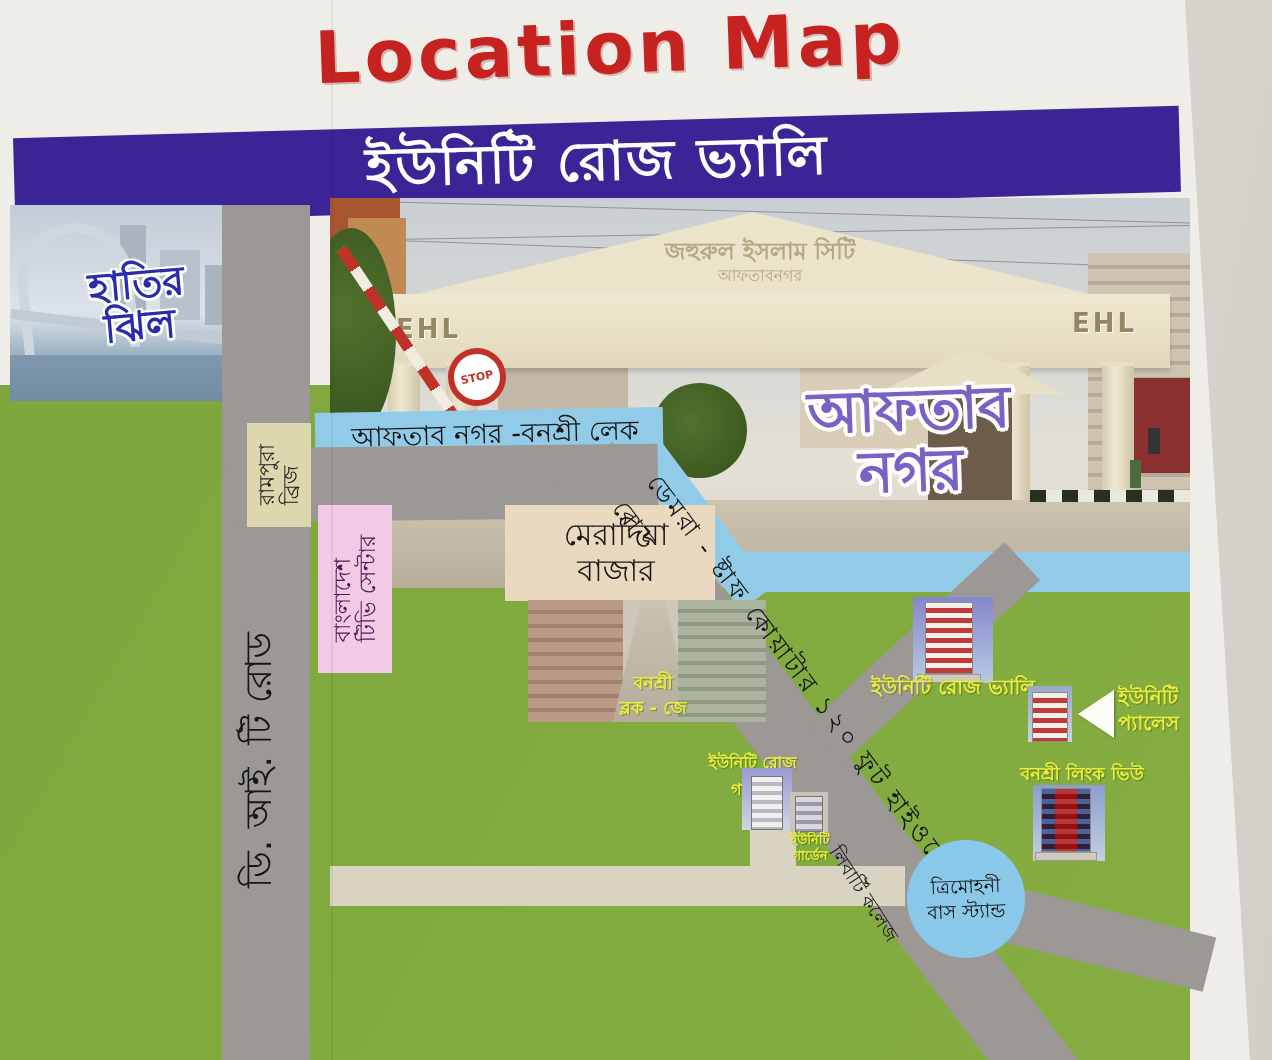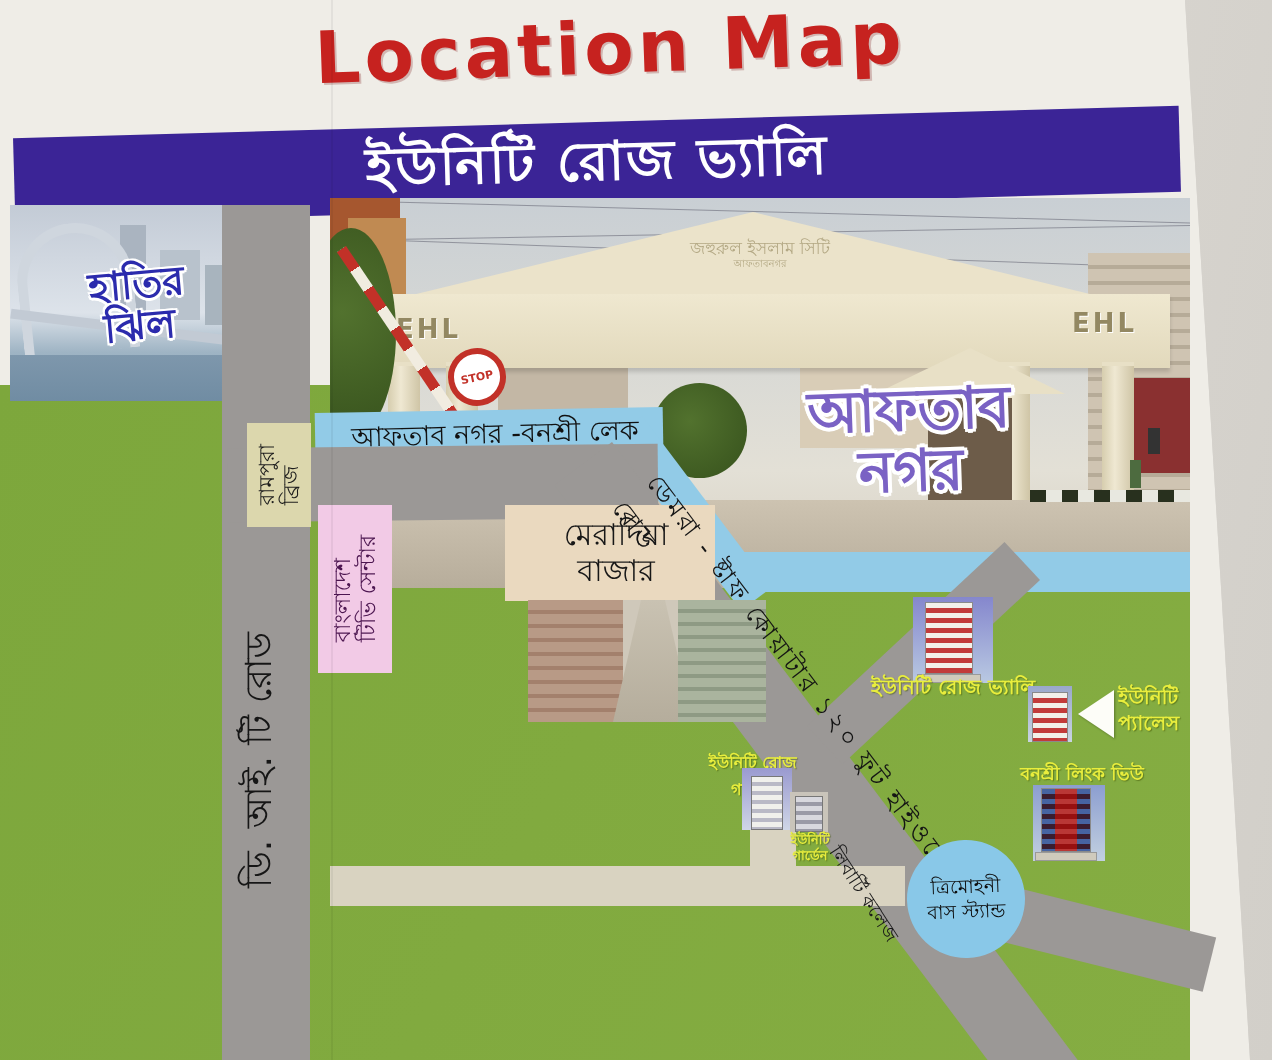--- a/index.html
+++ b/index.html
@@ -131,22 +131,22 @@
       <div class="abs wire" style="top:34px;transform:rotate(-1deg);"></div>
       <div class="abs wire" style="top:56px;transform:rotate(2deg);"></div>
       <div class="bg-b" style="left:0;top:0;width:70px;height:160px;background:#a6572f;"></div>
       <div class="bg-b" style="left:18px;top:20px;width:58px;height:120px;background:#c08a52;"></div>
       <div class="bg-b" style="left:168px;top:160px;width:130px;height:140px;background:#c3b7a5;"></div>
       <div class="bg-b" style="left:470px;top:140px;width:160px;height:110px;background:#d9cdb7;"></div>
       <div class="bg-b" style="left:758px;top:55px;width:102px;height:300px;background:repeating-linear-gradient(#cfc4b2 0 12px,#b6ab98 12px 16px);"></div>
       <div class="bg-b" style="left:790px;top:180px;width:70px;height:95px;background:#8a3030;"></div>
       <div class="abs pedi"></div>
       <div class="abs pedi-txt">
-        <div style="font-size:17px;">জহুরুল ইসলাম সিটি</div>
-        <div style="font-size:10px;">আফতাবনগর</div>
+        <div style="font-size:23px;font-weight:bold;">জহুরুল ইসলাম সিটি</div>
+        <div style="font-size:16px;">আফতাবনগর</div>
       </div>
       <div class="abs beam"></div>
       <div class="abs ehl" style="left:66px;top:116px;">EHL</div>
       <div class="abs ehl" style="left:742px;top:110px;">EHL</div>
       <div class="abs col" style="left:58px;"></div>
       <div class="abs col" style="left:116px;"></div>
       <div class="abs col" style="left:610px;"></div>
       <div class="abs col" style="left:668px;"></div>
       <div class="abs col" style="left:772px;height:160px;"></div>
       <div class="abs igate"></div>
@@ -194,20 +194,24 @@
 
     <div class="abs meradia">
       <div>মেরাদিয়া</div>
       <div>বাজার</div>
     </div>
 
     <div class="abs blockj">
       <div class="abs lft"></div>
       <div class="abs str"></div>
       <div class="abs rgt"></div>
+      <div class="abs ylb" style="left:70px;top:70px;width:110px;text-align:center;font-size:18px;line-height:1.4;">
+        <div>বনশ্রী</div>
+        <div>ব্লক - জে</div>
+      </div>
     </div>
 
     <div class="abs dit-lb vtxt">ডি. আই. টি রোড</div>
     <div class="abs hwy-lb">ডেমরা - ষ্টাফ কোয়াটার ১২০ ফুট হাইওয়ে রোড</div>
     <div class="abs clg-lb">লিবার্টি কলেজ</div>
 
     <div class="abs bldg-sky" style="left:913px;top:597px;width:80px;height:86px;background:linear-gradient(#8587cd,#b9c9e2);">
       <div>
         <div class="tower" style="width:46px;height:70px;"></div>
         <div class="base" style="width:62px;margin-left:-8px;"></div>

